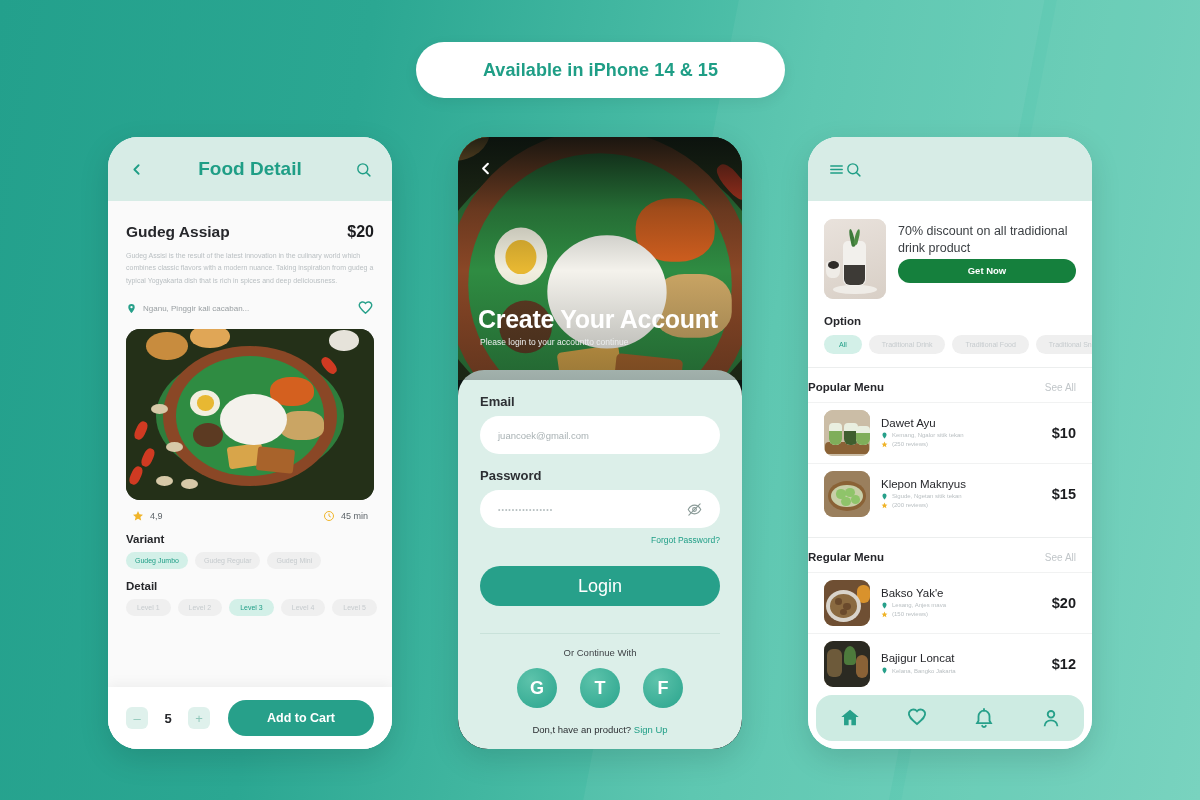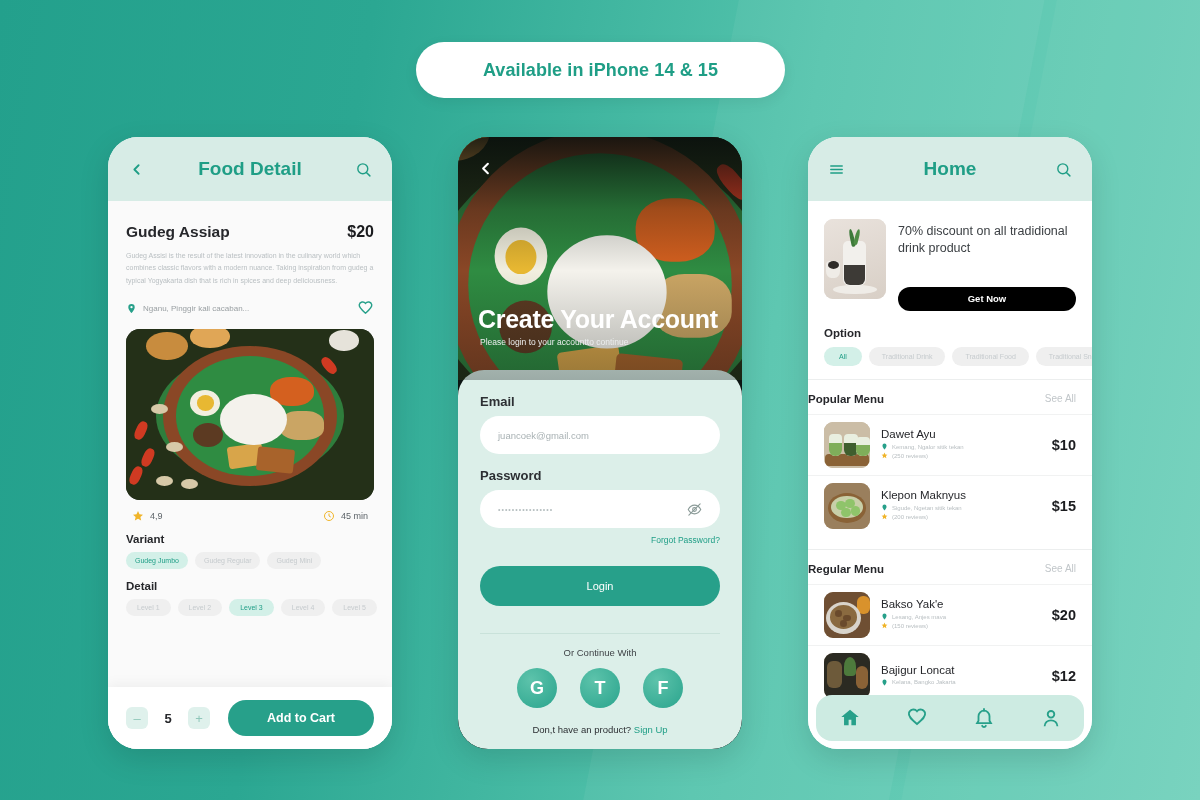--- a/index.html
+++ b/index.html
@@ -143,42 +143,42 @@
   .f-label { font-size:13px; font-weight:bold; color:#2c2f33; margin-bottom:7px; }
   .f-input {
     height:38px; background:#fff; border-radius:19px;
     display:flex; align-items:center; padding: 0 18px;
     font-size:9.5px; color:#a9b2b4; justify-content:space-between;
   }
   .dots { letter-spacing:1px; font-size:7px; color:#b7c0c1; }
   .forgot { text-align:right; font-size:8.5px; color:#1f9e86; margin-top:7px; }
   .login-btn {
     margin-top:21px; height:40px; border-radius:20px; background:#27a08a;
-    color:#fff; font-size:11px; display:flex; align-items:center; justify-content:center;
+    color:#fff; font-size:18px; display:flex; align-items:center; justify-content:center;
   }
   .divider { height:1px; background:#c9e2da; margin-top:27px; }
   .or-text { text-align:center; font-size:9.5px; color:#404448; margin-top:13px; }
   .socials { display:flex; justify-content:center; gap:23px; margin-top:10px; }
   .soc {
     width:40px; height:40px; border-radius:50%;
     background: radial-gradient(circle at 35% 30%, #5dc3ab, #2aa48d);
     color:#fff; font-size:18px; font-weight:bold;
     display:flex; align-items:center; justify-content:center;
   }
   .signup-row { text-align:center; font-size:9.5px; color:#2c2f33; margin-top:16px; }
   .signup-link { color:#1f9e86; }
 
   
   .home-body { background:#fff; height:548px; position:relative; overflow:hidden; }
   .promo { display:flex; gap:12px; padding:18px 16px 0 16px; align-items:flex-start; }
   .promo-img { width:62px; height:80px; border-radius:9px; overflow:hidden; flex:none; background:#e7e2dc; position:relative; }
   .promo-right { flex:1; padding-top:4px; }
   .promo-text { font-size:12.5px; color:#3c4044; line-height:1.38; }
   .get-now {
-    margin-top:29px; height:24px; border-radius:12px; background:#000000;
+    margin-top:1px; height:24px; border-radius:12px; background:#15803d;
     color:#fff; font-size:9.5px; font-weight:bold;
     display:flex; align-items:center; justify-content:center;
   }
   .opt-title { padding: 16px 16px 0 16px; font-size:11.5px; font-weight:bold; color:#26272b; }
   .opt-chips { display:flex; gap:7px; padding: 8px 0 0 16px; }
   .opt-chip {
     font-size:7px; padding:6px 13px; border-radius:12px;
     background:#efefef; color:#c6cbce; white-space:nowrap;
   }
   .opt-chip.on { background:#d3f0e8; color:#1f9e86; padding:6px 15px; }
@@ -455,21 +455,20 @@
 <div class="phone" id="phone-home">
 
   <div class="app-header">
     <span class="ic">
       <svg width="17" height="17" viewBox="0 0 24 24" stroke="#1f9e86" stroke-width="2.2" stroke-linecap="round">
           <line x1="4" y1="7" x2="20" y2="7"></line>
           <line x1="4" y1="12" x2="20" y2="12"></line>
           <line x1="4" y1="17" x2="20" y2="17"></line>
         </svg>
     </span>
-    <span class="app-title">Home</span>
     <span class="ic">
       <svg width="17" height="17" viewBox="0 0 24 24" fill="none" stroke="#1f9e86" stroke-width="2" stroke-linecap="round">
           <circle cx="11" cy="11" r="7"></circle>
           <line x1="16.5" y1="16.5" x2="21" y2="21"></line>
         </svg>
     </span>
   </div>
 
   <div class="home-body">
 

